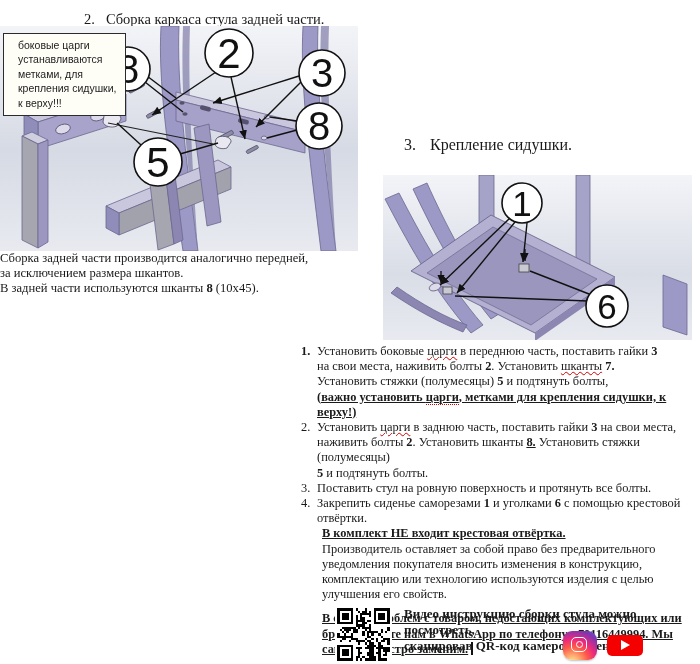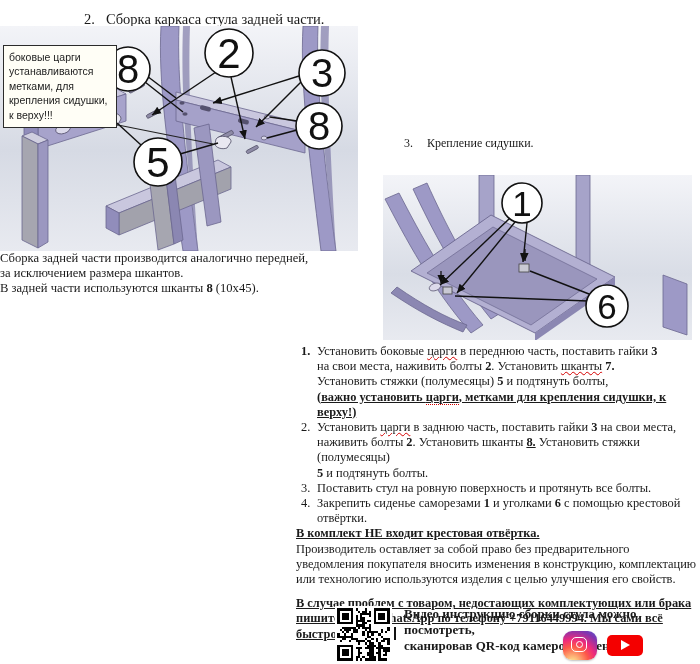--- a/index.html
+++ b/index.html
@@ -4,40 +4,40 @@
 <style>
   html,body{margin:0;padding:0;}
   body{
     width:700px;height:664px;position:relative;background:#ffffff;
     font-family:"Liberation Serif", serif;color:#1a1a1a;overflow:hidden;
   }
   .abs{position:absolute;}
   
   .doc-title{left:84px;top:2px;font-size:14.5px;white-space:nowrap;margin-top:9px;}
   .doc-title .num{margin-right:11px;}
-  .sec-title{left:404px;top:136px;font-size:12px;white-space:nowrap;text-align:center;}
+  .sec-title{left:404px;top:136px;font-size:16px;white-space:nowrap;text-align:center;}
   .sec-title .num{margin-right:14px;}
   
   .diagram{overflow:hidden;}
   .diagram svg{display:block;}
   .callout-num{font-family:"Liberation Sans",sans-serif;fill:#111;}
   
   .note-box{
-    left:3px;top:45px;width:104px;background:#fffef6;border:1px solid #2b2b2b;
+    left:3px;top:33px;width:104px;background:#fffef6;border:1px solid #2b2b2b;
     font-family:"Liberation Sans",sans-serif;font-size:10.5px;line-height:1.38;
-    padding:4px 3px 5px 5px;color:#222;
+    padding:4px 3px 5px 14px;color:#222;
   }
   
   .caption{left:0px;top:251px;width:336px;text-align:left;font-size:12.6px;line-height:15px;}
   
   .list{left:296px;top:344px;width:404px;font-size:12.4px;line-height:15.2px;}
   .item{display:flex;align-items:flex-start;}
   .item .n{width:21px;flex:0 0 21px;padding-left:5px;box-sizing:border-box;}
   .item .t{flex:1;}
-  .para{font-family:Liberation Serif, serif;}
+  .para{margin-left:26px;font-family:Liberation Serif, serif;}
   .gap{height:9px;}
   .b{font-weight:bold;}
   .u{text-decoration:underline;text-align:center;}
   .w{text-decoration-line:underline;text-decoration-style:wavy;text-decoration-color:#d40000;text-decoration-thickness:1px;}
   .u.w{text-decoration-line:underline;text-decoration-style:solid;text-decoration-color:#1a1a1a;border-bottom:1px dotted #d40000;}
   .cursor{display:inline-block;width:2px;height:13px;background:#111;margin-left:3px;vertical-align:-2px;}
   
   .qr{left:335px;top:606px;width:57px;height:57px;background:#fff;}
   .video-text{left:404px;top:606px;width:296px;font-weight:bold;font-size:13px;line-height:16px;}
   .social{left:563px;top:631px;display:flex;gap:10px;align-items:center;}

